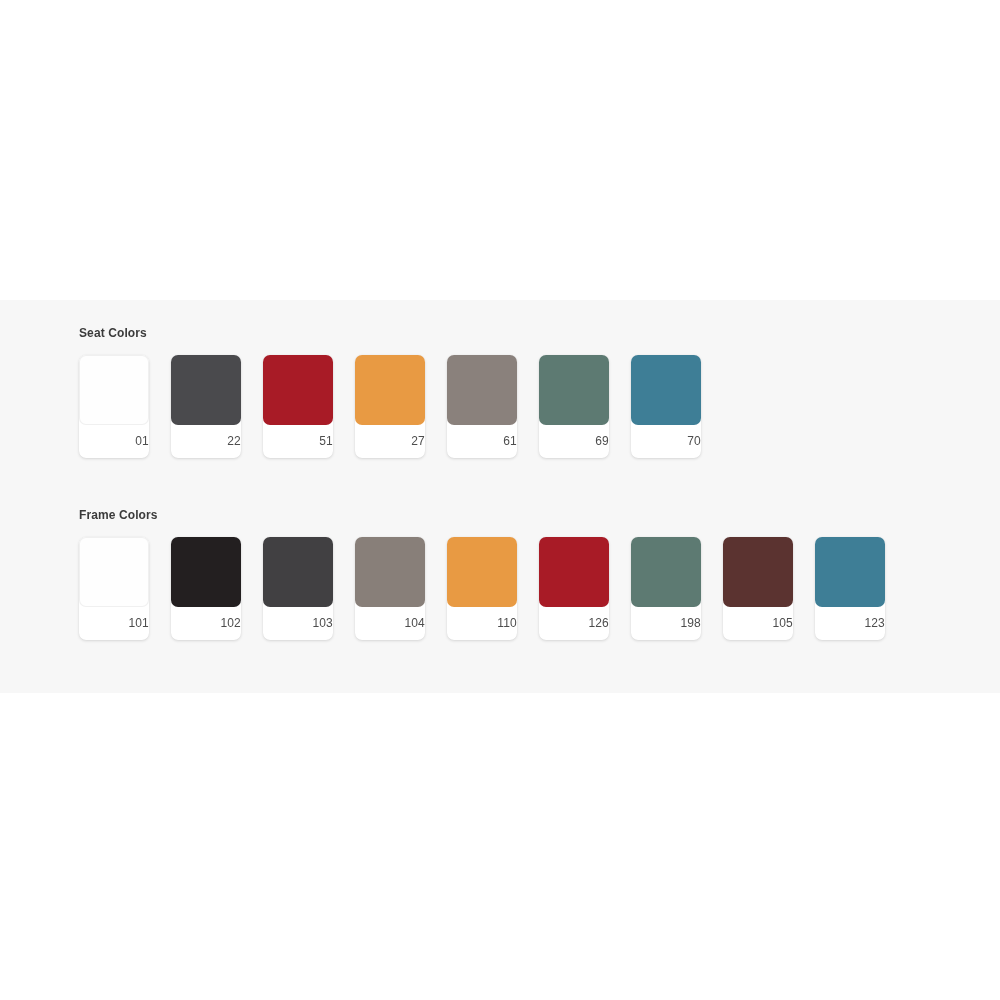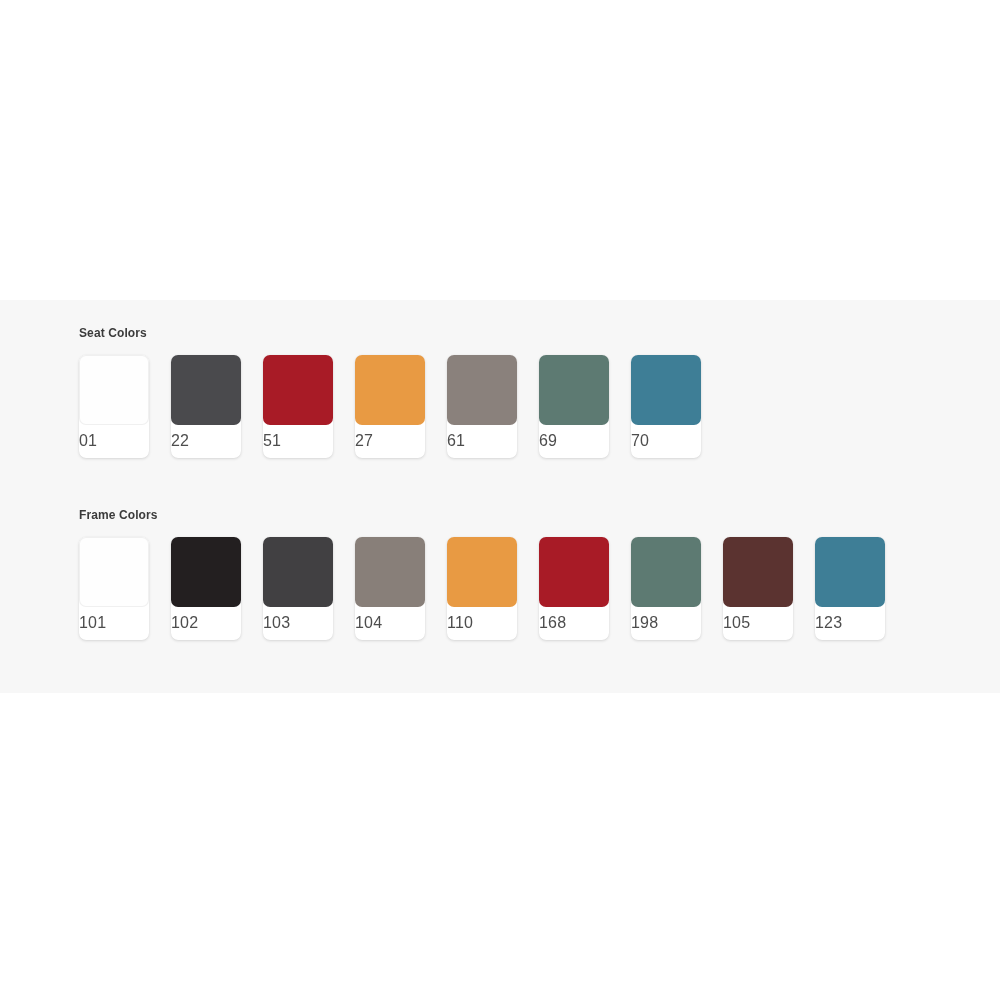--- a/index.html
+++ b/index.html
@@ -74,22 +74,22 @@
     display: block;
   }
 
   
   .swatch-chip.is-light {
     box-shadow: inset 0 0 0 1px #f0f0f0;
   }
 
   .swatch-label {
     display: block;
-    text-align: left;
-    font-size: 16px;
+    text-align: right;
+    font-size: 12px;
     color: #4d4d4d;
     line-height: 32px;
     height: 32px;
     letter-spacing: 0.2px;
   }
 </style>
 </head>
 <body>
 
 <div class="stage">
@@ -147,21 +147,21 @@
           <div class="swatch-card">
             <span class="swatch-chip" style="background-color: rgb(136, 127, 121);"></span>
             <span class="swatch-label">104</span>
           </div>
           <div class="swatch-card">
             <span class="swatch-chip" style="background-color: rgb(232, 154, 67);"></span>
             <span class="swatch-label">110</span>
           </div>
           <div class="swatch-card">
             <span class="swatch-chip" style="background-color: rgb(168, 27, 38);"></span>
-            <span class="swatch-label">168</span>
+            <span class="swatch-label">126</span>
           </div>
           <div class="swatch-card">
             <span class="swatch-chip" style="background-color: rgb(93, 122, 114);"></span>
             <span class="swatch-label">198</span>
           </div>
           <div class="swatch-card">
             <span class="swatch-chip" style="background-color: rgb(91, 51, 48);"></span>
             <span class="swatch-label">105</span>
           </div>
           <div class="swatch-card">

